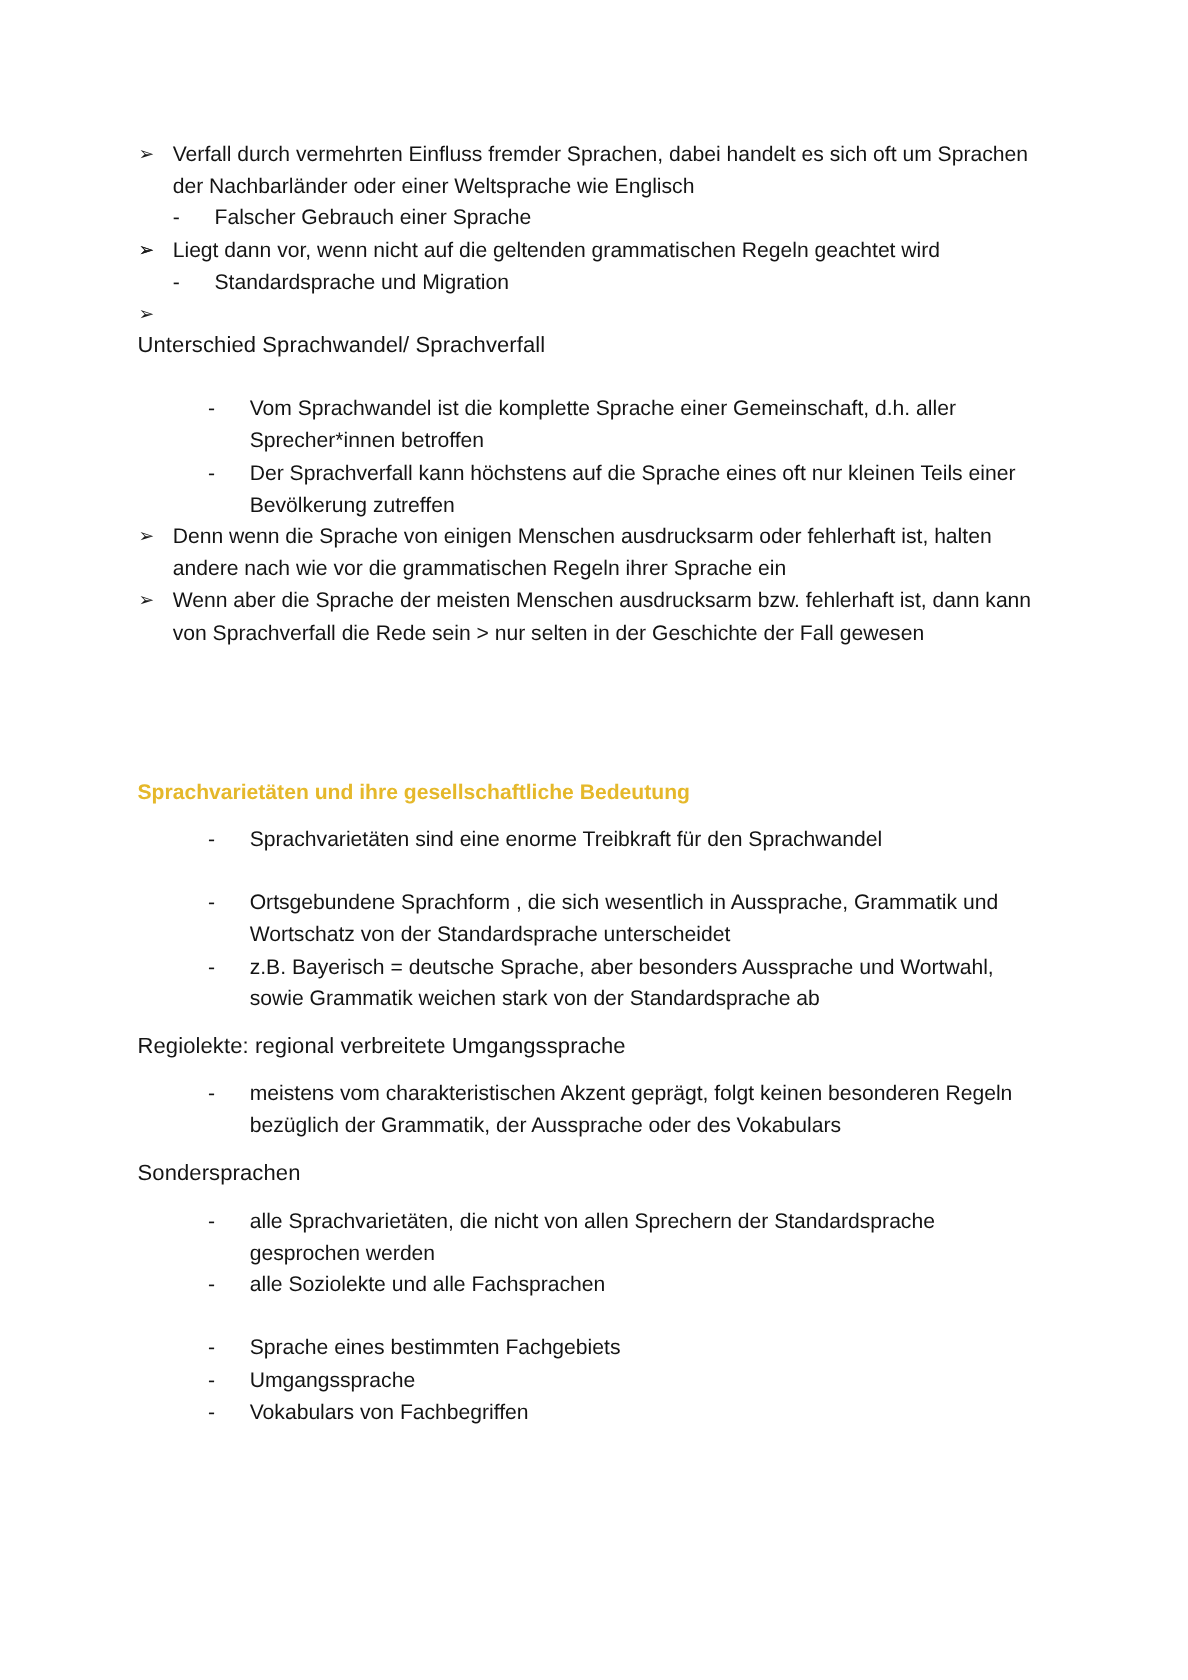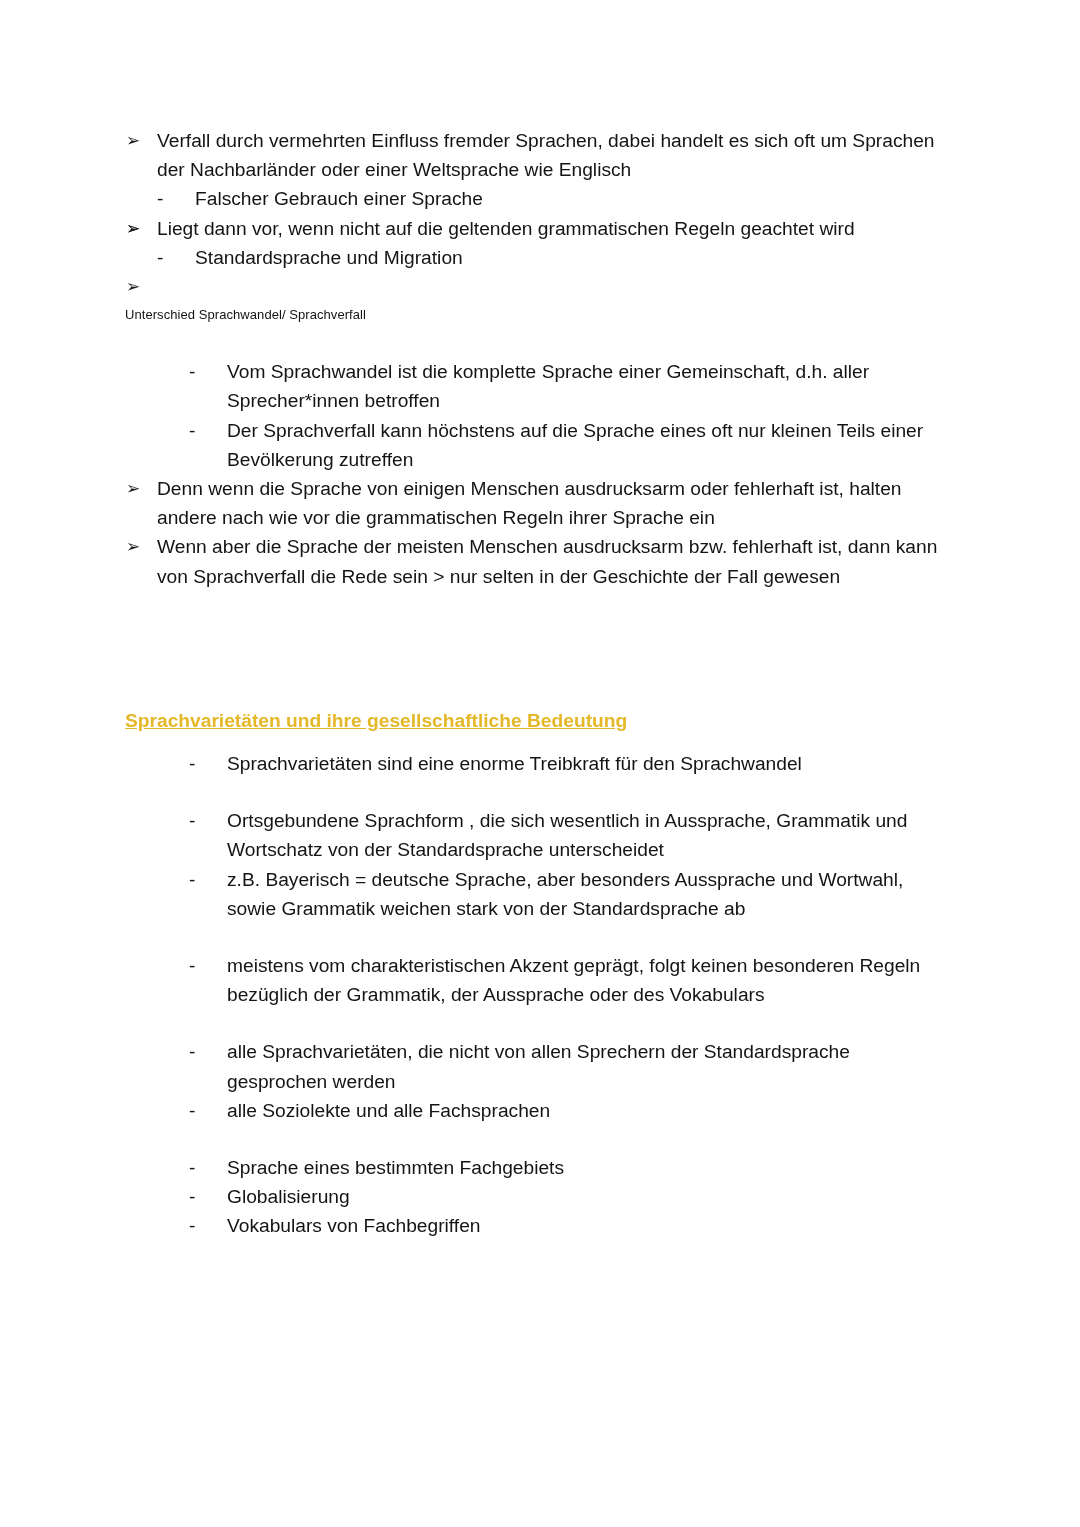--- a/index.html
+++ b/index.html
@@ -24,21 +24,21 @@
     padding: 126px 125px 0 125px;
     overflow: hidden;
   }
 
   .doc {
     width: 830px;
   }
 
   
   .para {
-    font-size: 13px;
+    font-size: 20px;
     line-height: 29.2px;
     color: #141414;
     margin: 0;
     letter-spacing: 0.005em;
   }
 
   
   ul.arrow-list,
   ul.dash-list {
     list-style: none;
@@ -90,21 +90,20 @@
     left: 32px;
   }
 
   
   .section-heading {
     font-size: 19.2px;
     line-height: 29.2px;
     font-weight: bold;
     color: #E5B82A;
     margin: 0;
-    text-decoration: underline;
   }
 
   
   .gap-sm { height: 14px; }
   .gap-md { height: 28px; }
   .gap-lg { height: 115px; }
 </style>
 </head>
 <body>
 
@@ -199,32 +198,34 @@
         <span>Ortsgebundene Sprachform , die sich wesentlich in Aussprache, Grammatik und Wortschatz von der Standardsprache unterscheidet</span>
       </li>
       <li class="dash-item">
         <span class="bullet-dash">-</span>
         <span>z.B. Bayerisch = deutsche Sprache, aber besonders Aussprache und Wortwahl, sowie Grammatik weichen stark von der Standardsprache ab</span>
       </li>
     </ul>
 
     <div class="gap-sm"></div>
 
+    <p class="para">Regiolekte: regional verbreitete Umgangssprache</p>
 
     <div class="gap-sm"></div>
 
     <ul class="dash-list">
       <li class="dash-item">
         <span class="bullet-dash">-</span>
         <span>meistens vom charakteristischen Akzent geprägt, folgt keinen besonderen Regeln bezüglich der Grammatik, der Aussprache oder des Vokabulars</span>
       </li>
     </ul>
 
     <div class="gap-sm"></div>
 
+    <p class="para">Sondersprachen</p>
 
     <div class="gap-sm"></div>
 
     <ul class="dash-list">
       <li class="dash-item">
         <span class="bullet-dash">-</span>
         <span>alle Sprachvarietäten, die nicht von allen Sprechern der Standardsprache gesprochen werden</span>
       </li>
       <li class="dash-item">
         <span class="bullet-dash">-</span>
@@ -237,21 +238,21 @@
 
     <div class="gap-sm"></div>
 
     <ul class="dash-list">
       <li class="dash-item">
         <span class="bullet-dash">-</span>
         <span>Sprache eines bestimmten Fachgebiets</span>
       </li>
       <li class="dash-item">
         <span class="bullet-dash">-</span>
-        <span>Globalisierung</span>
+        <span>Umgangssprache</span>
       </li>
       <li class="dash-item">
         <span class="bullet-dash">-</span>
         <span>Vokabulars von Fachbegriffen</span>
       </li>
     </ul>
 
   </div>
 </div>
 

